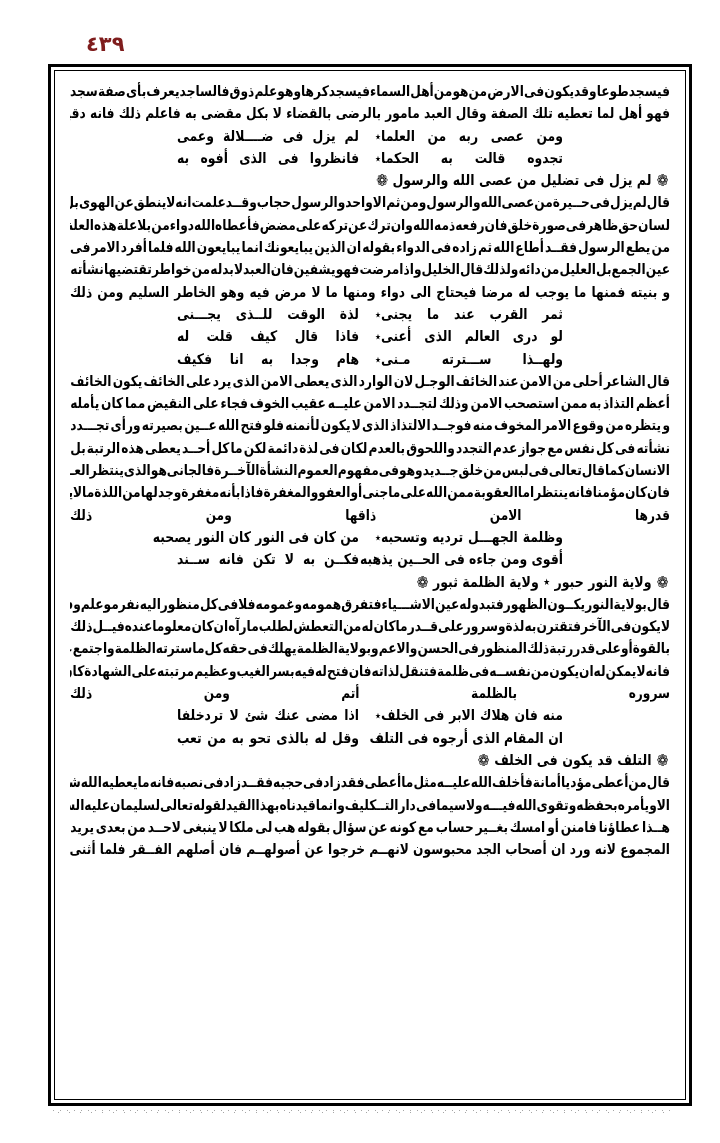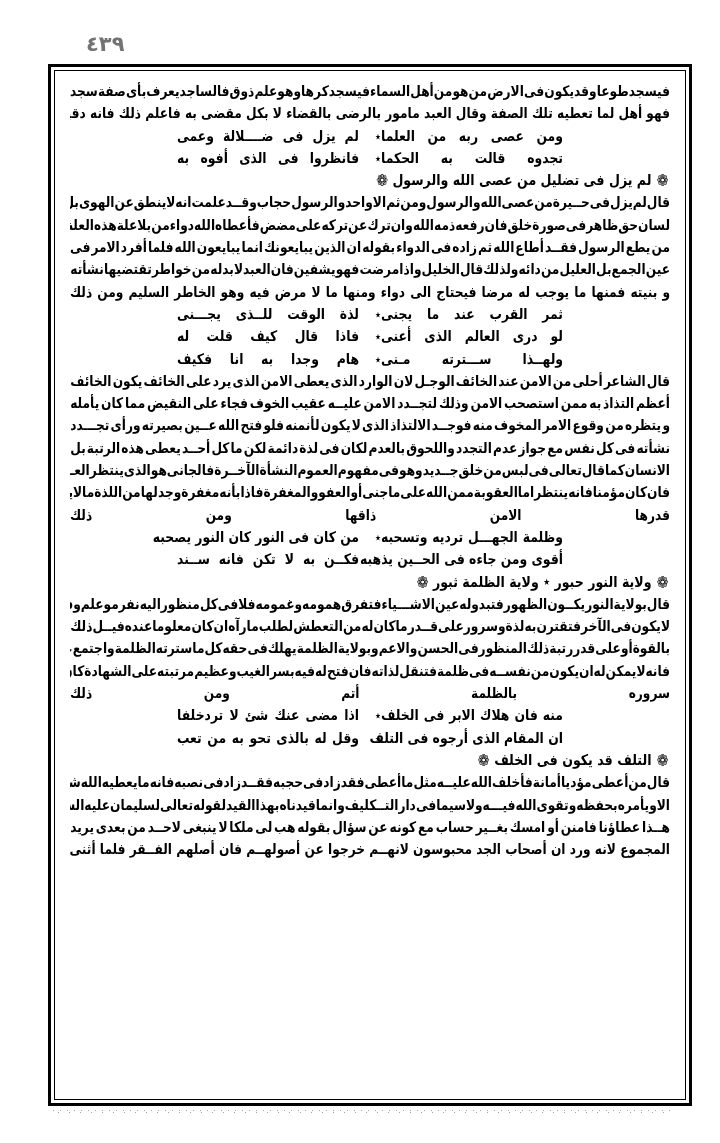--- a/index.html
+++ b/index.html
@@ -19,21 +19,21 @@
 
   
   .folio {
     position: absolute;
     top: 34px;
     left: 86px;
     font-family: "DejaVu Sans", sans-serif;
     font-size: 21px;
     font-weight: 700;
     letter-spacing: 0.5px;
-    color: #737373;
+    color: #7f1d1d;
     line-height: 1;
     direction: rtl;
   }
 
   
   .frame-outer {
     position: absolute;
     top: 64px;
     left: 48px;
     width: 644px;

